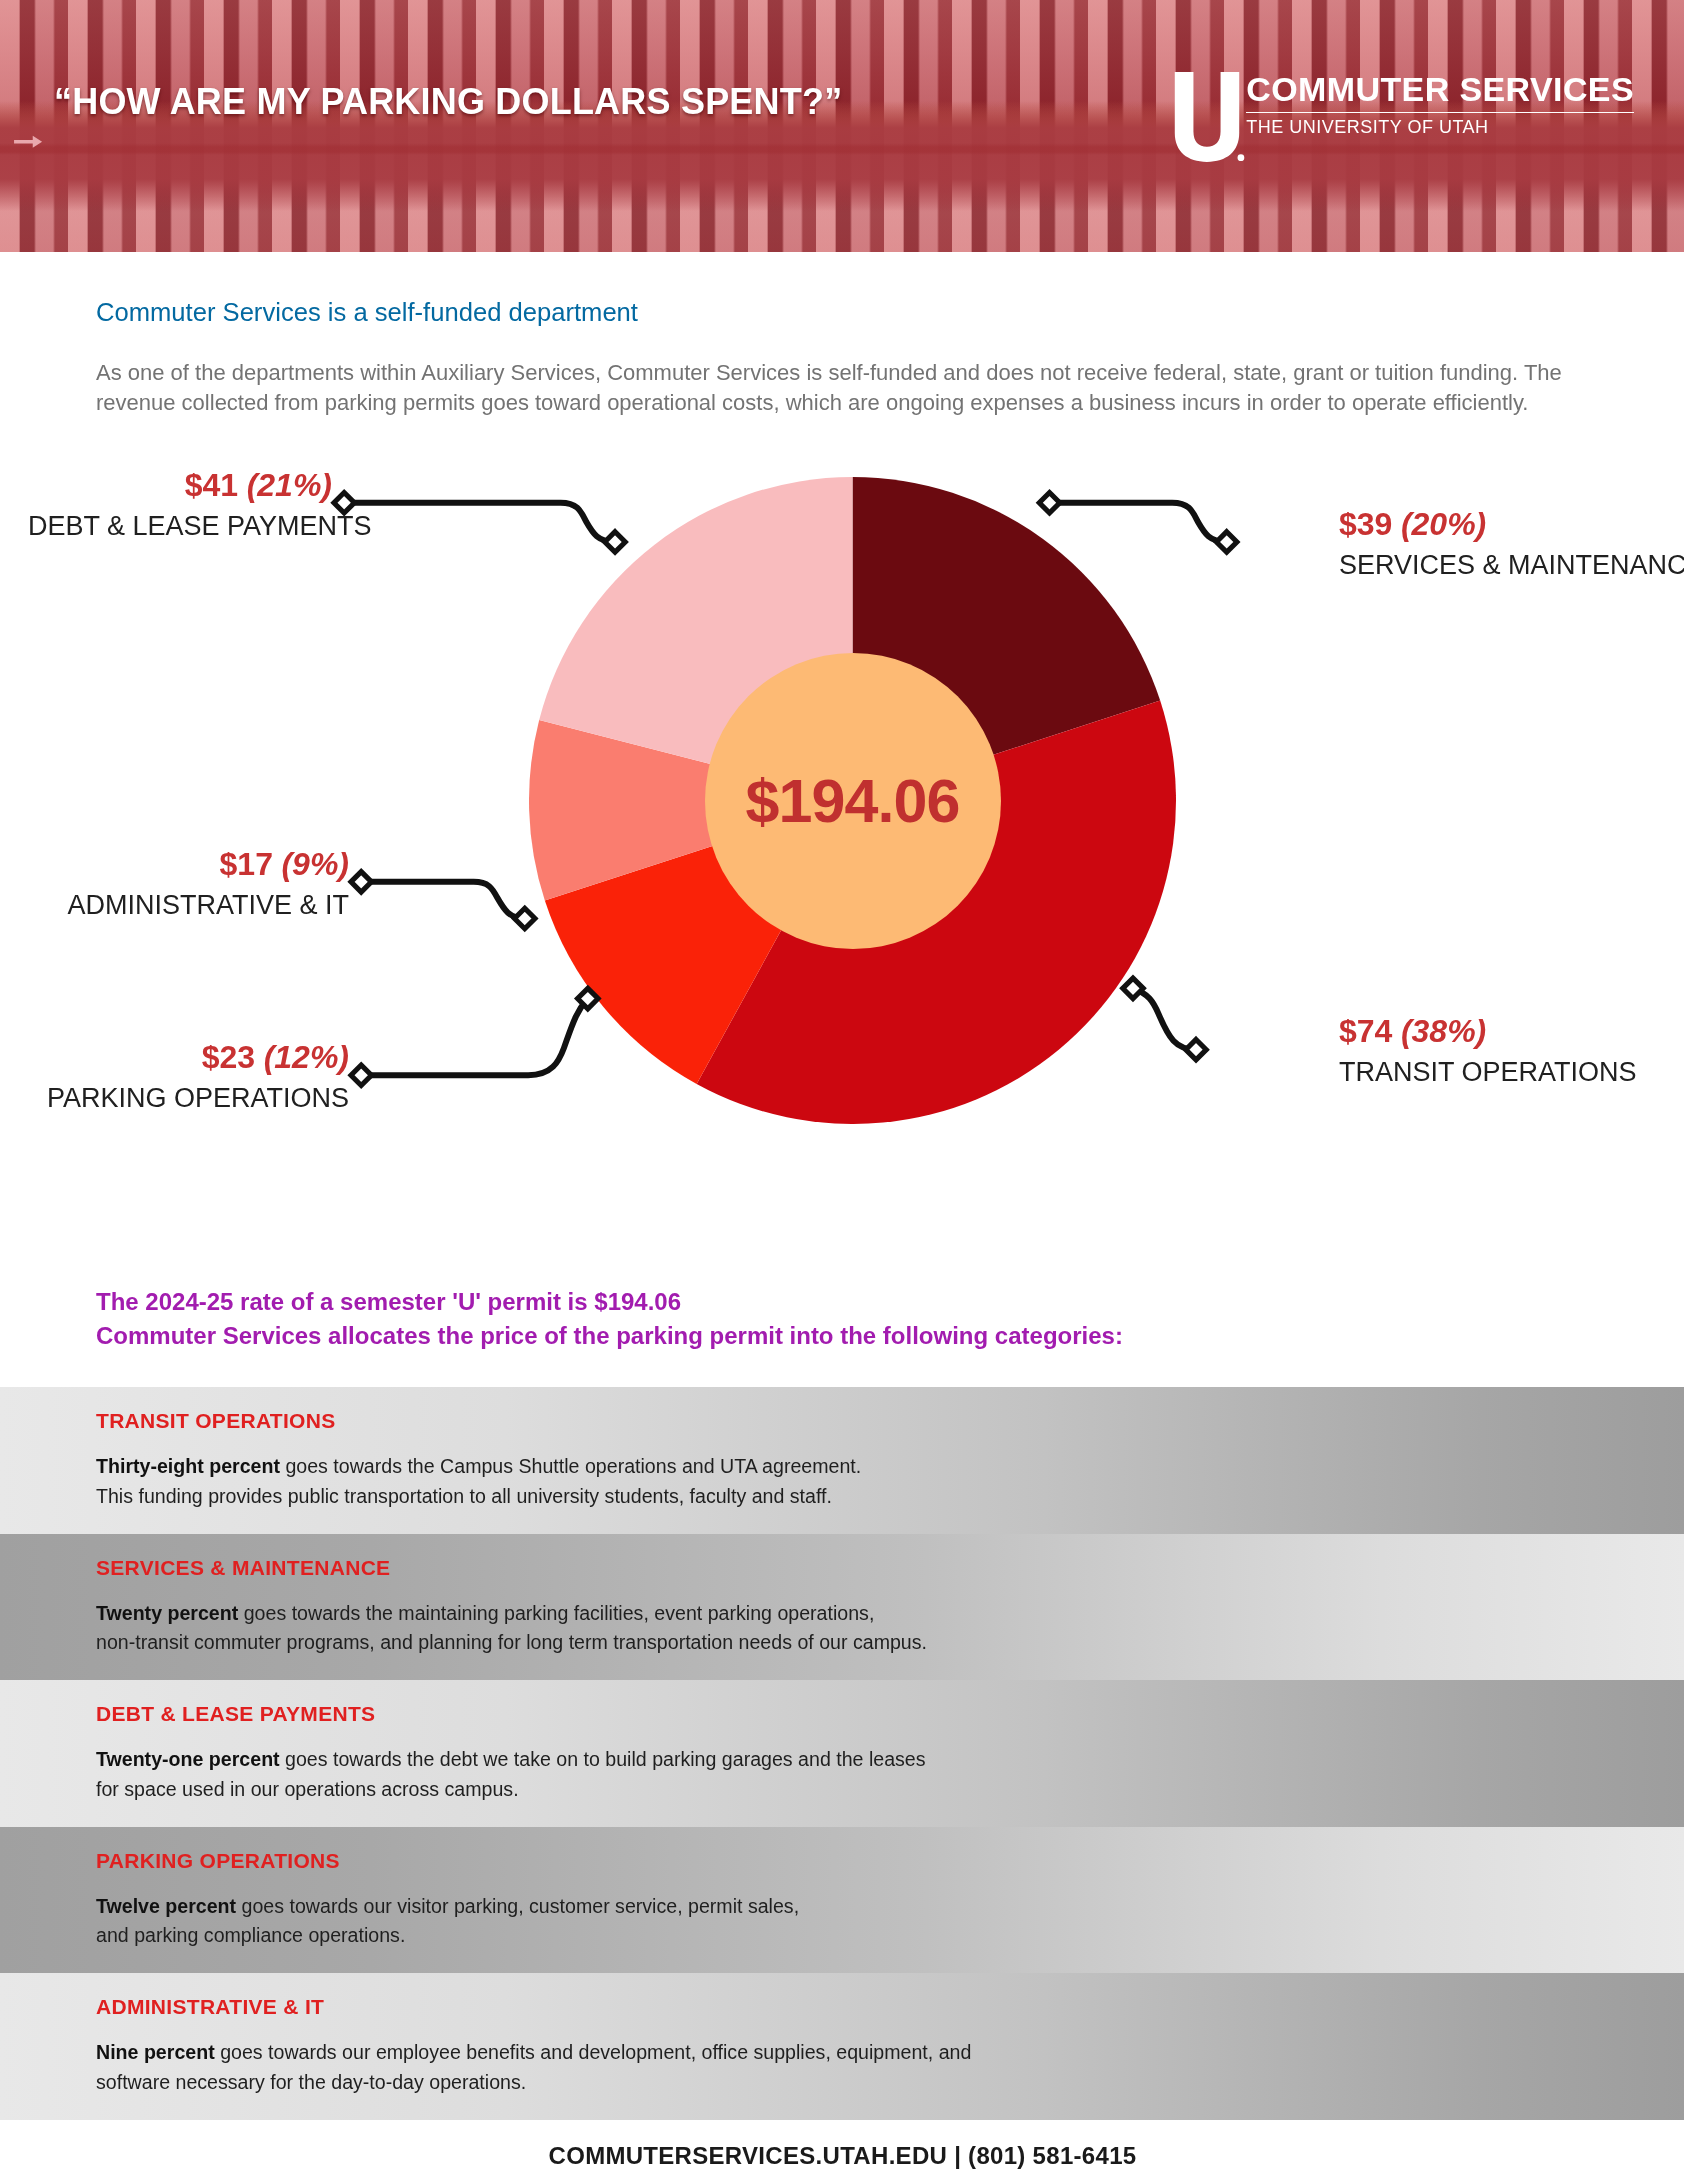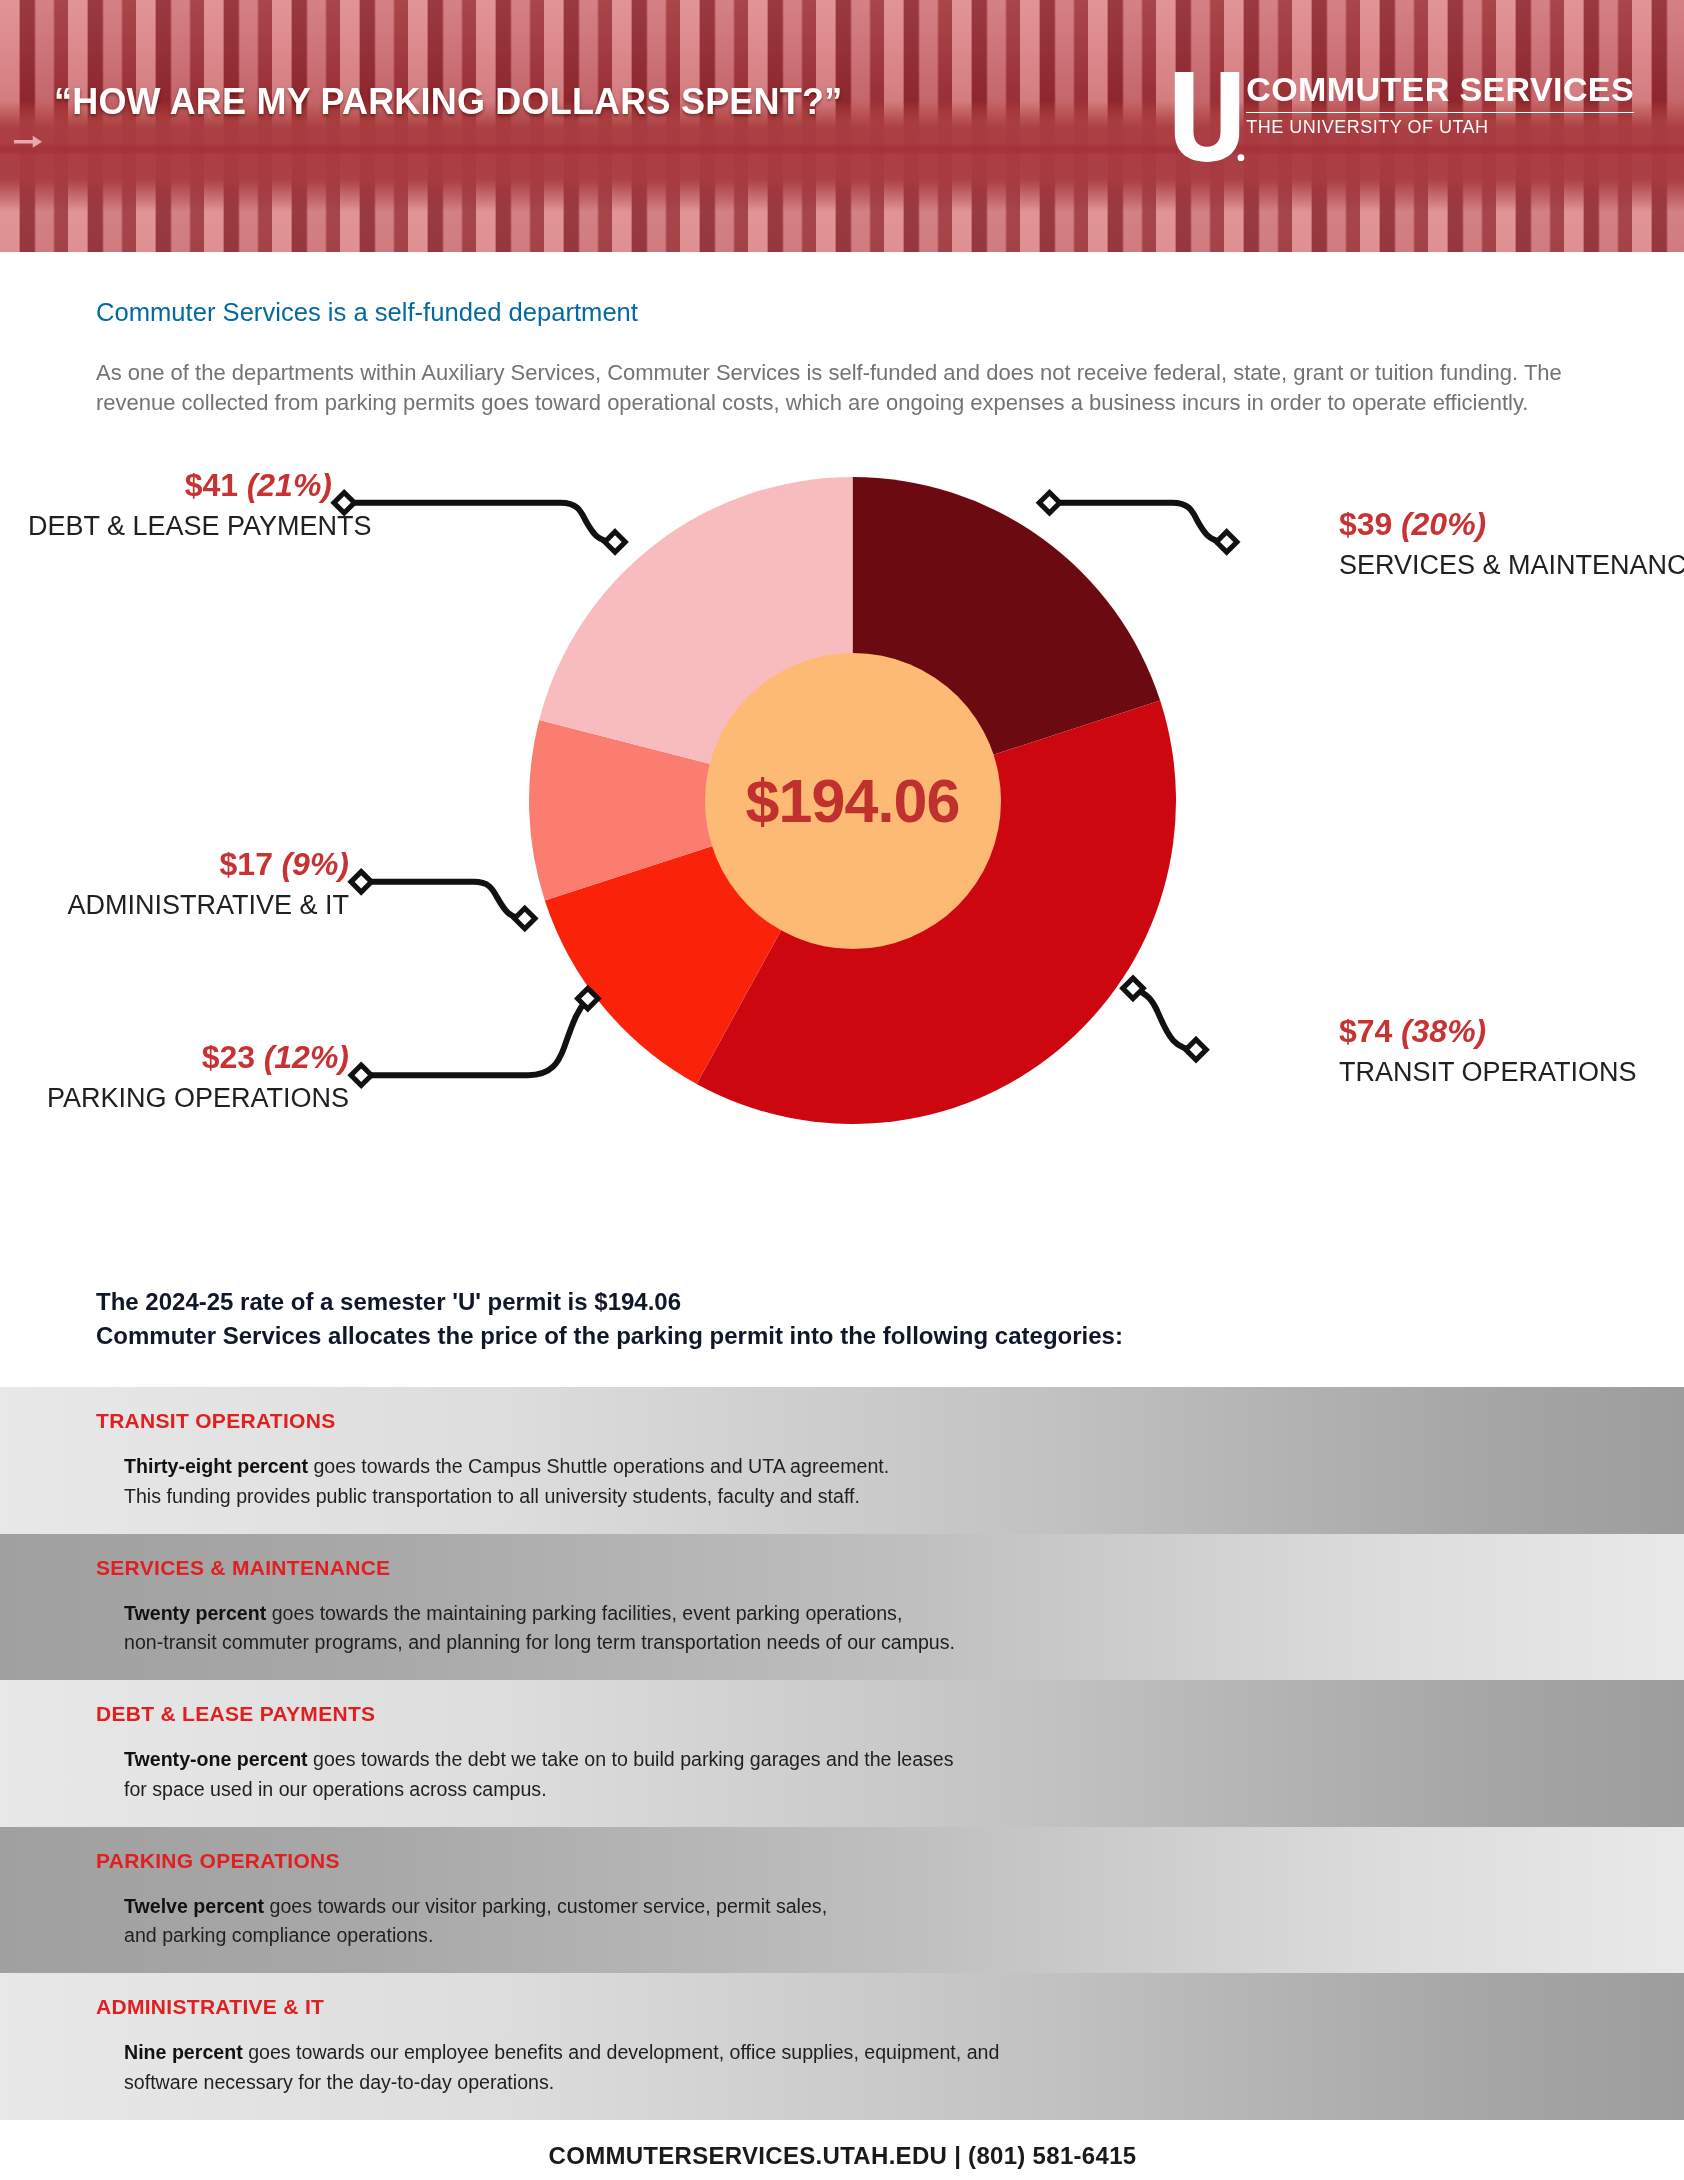--- a/index.html
+++ b/index.html
@@ -156,21 +156,21 @@
     font-size:27px; color:#202020; margin-top:12px;
     white-space:nowrap; line-height:1;
   }
   .callout.right { text-align:left; }
   .callout.left  { text-align:right;padding-left:28px; }
 
   
   .alloc-heading {
     position:absolute;
     left:96px; top:1285px;
-    font-size:24px; font-weight:bold; color:#0f172a;
+    font-size:24px; font-weight:bold; color:#a21caf;
     line-height:1.42;
   }
 
   
   .bands {
     position:absolute;
     left:0; top:1387px;
     width:1685px;
   }
   .band {
@@ -179,21 +179,21 @@
     padding:22px 0 22px 96px;
   }
   .band.g-ltr { background:linear-gradient(90deg,#e8e8e8 0%, #dddddd 30%, #c2c2c2 62%, #a6a6a6 88%, #9d9d9d 100%); }
   .band.g-rtl { background:linear-gradient(90deg,#a0a0a0 0%, #a8a8a8 22%, #c0c0c0 55%, #dcdcdc 82%, #e9e9e9 100%); }
   .band-title {
     font-size:21px; font-weight:bold; color:#e02020;
     letter-spacing:0.3px;
     margin-bottom:19px;
   }
   .band-body {
-    font-size:19.6px; color:#1f1f1f; line-height:1.52;margin-left:28px;
+    font-size:19.6px; color:#1f1f1f; line-height:1.52;
   }
   .band-body b { font-weight:bold; color:#111111; }
 
   
   .footer {
     position:absolute;
     left:0; top:2118px;
     width:1685px;
     text-align:center;
     font-size:24px; font-weight:bold; color:#1a1a1a;

